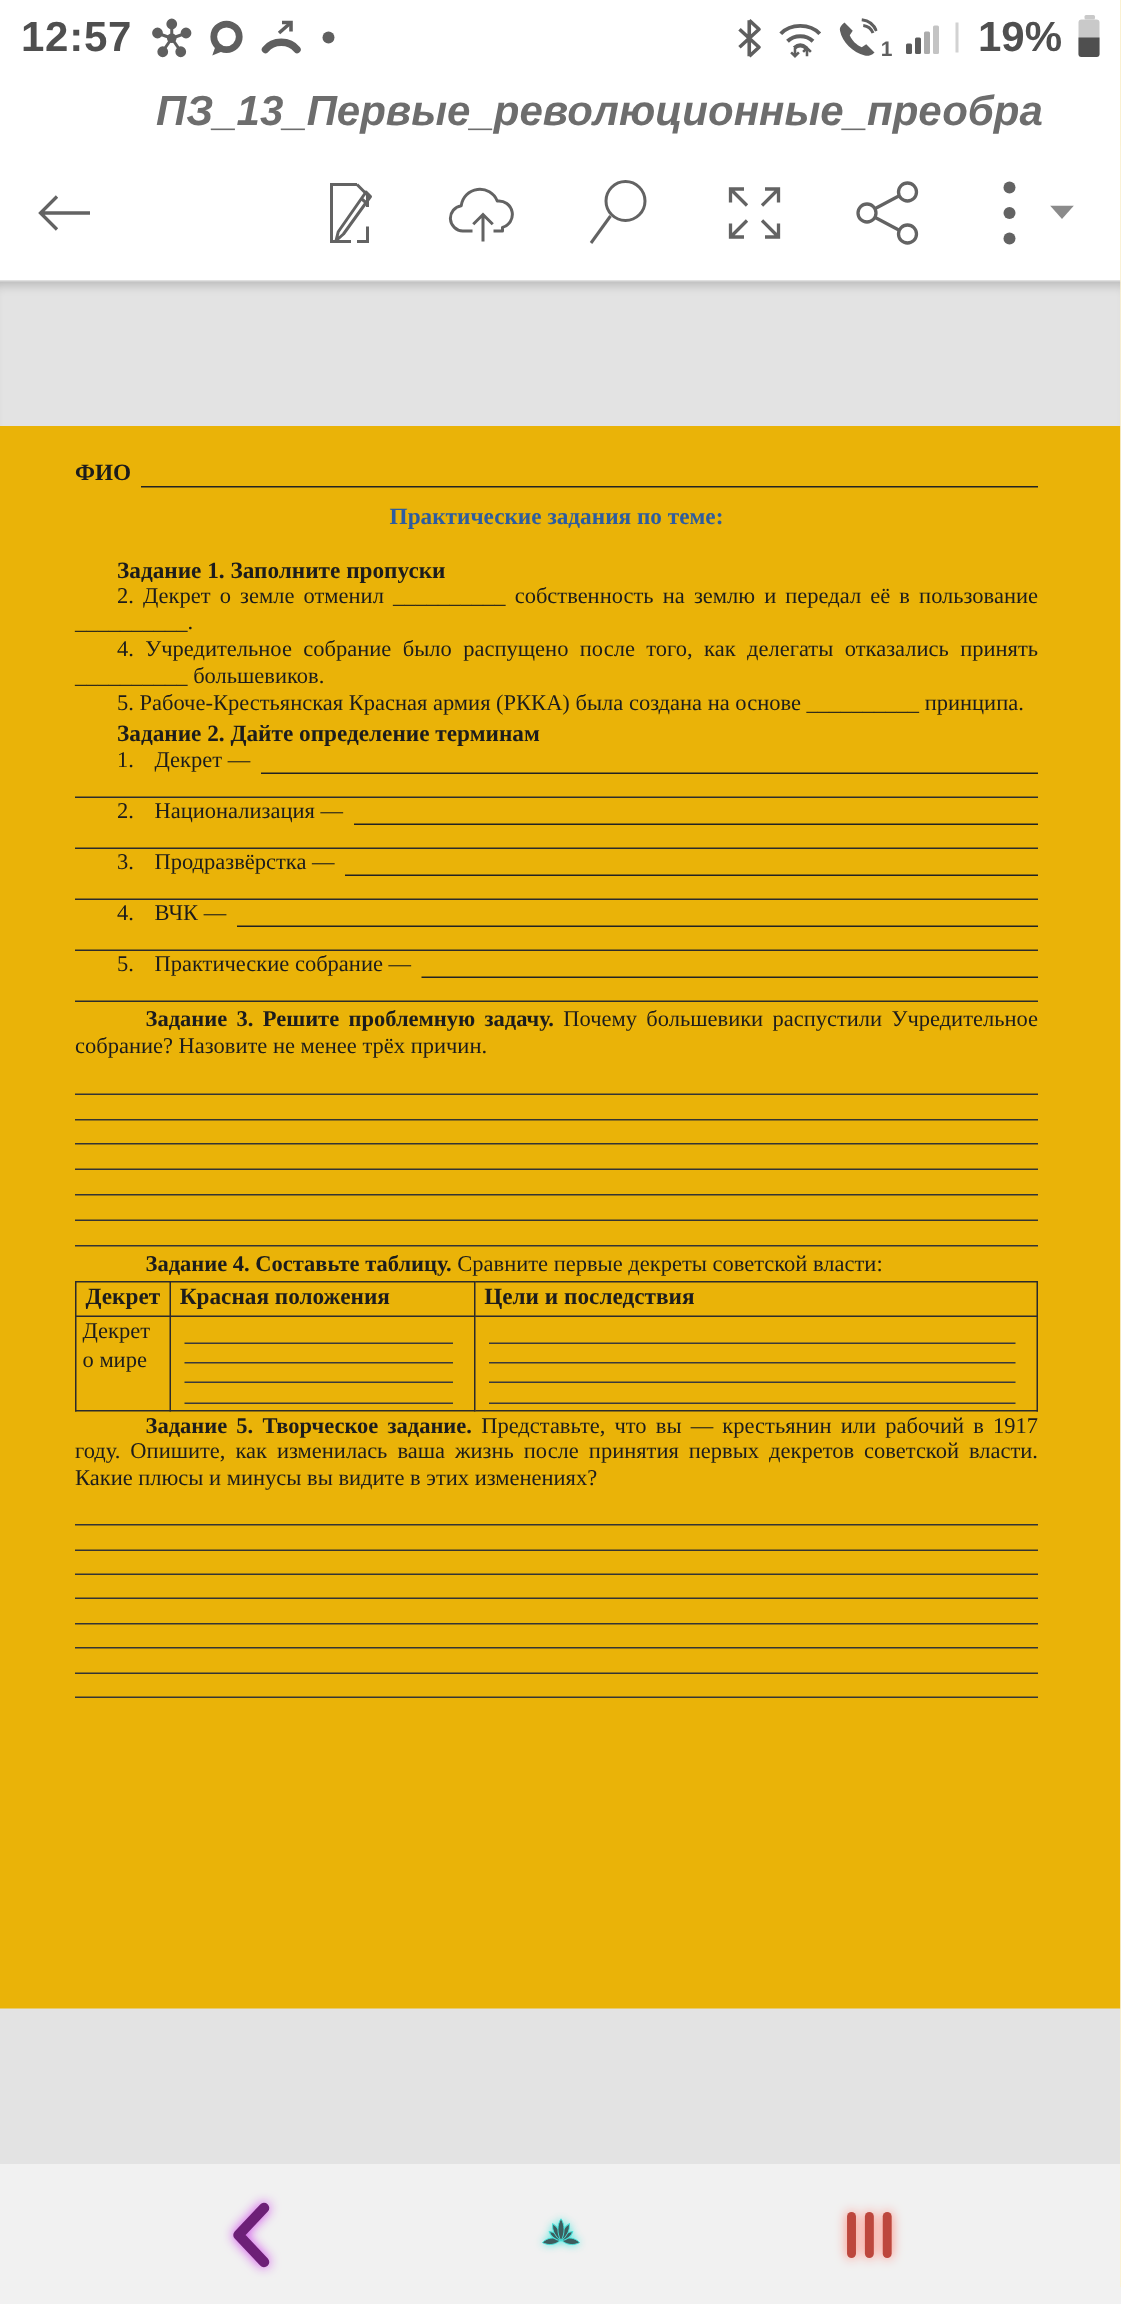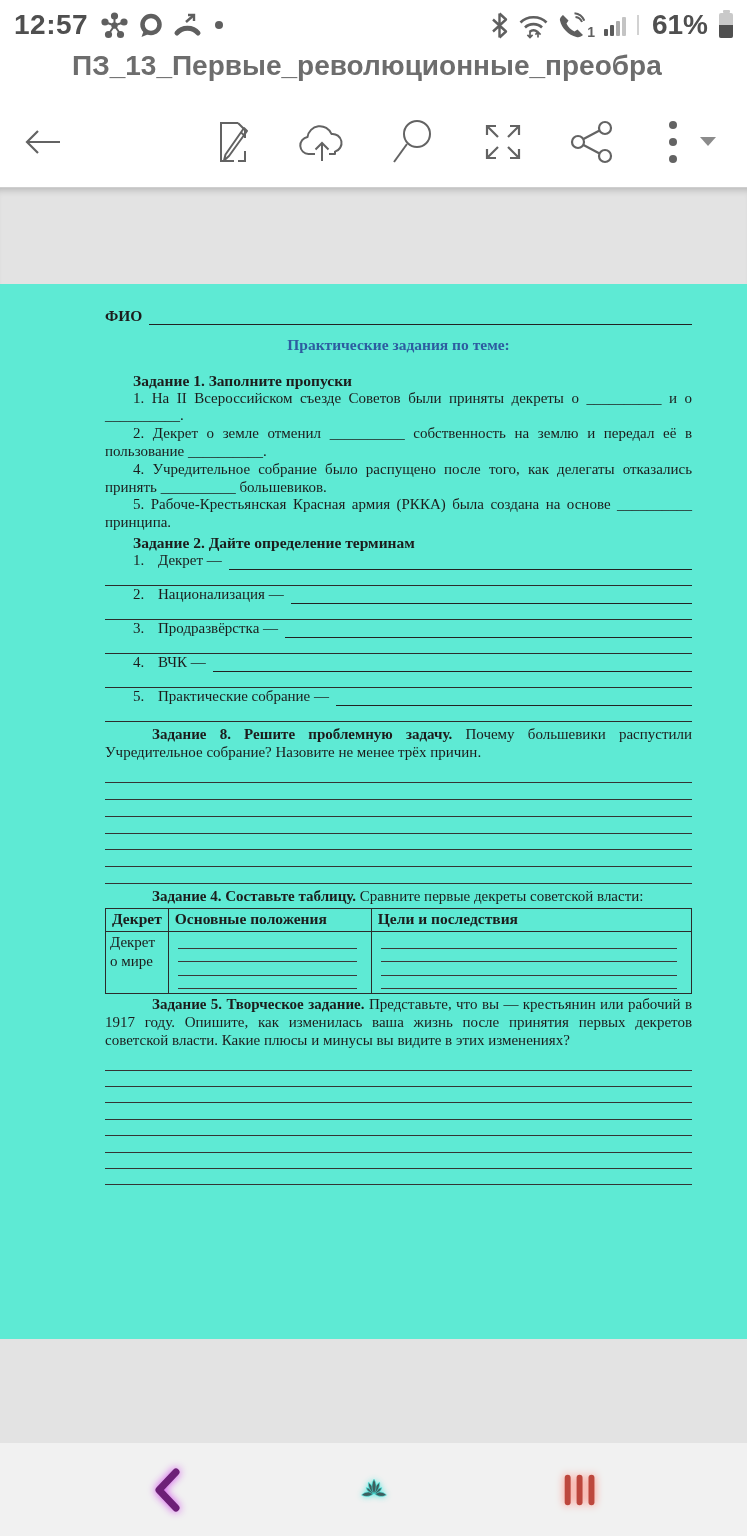--- a/index.html
+++ b/index.html
@@ -20,33 +20,33 @@
   .sig i:nth-child(3){height:15px;background:#ababab;}
   .sig i:nth-child(4){height:19px;background:#c4c4c4;}
   .sb-div{width:2px;height:20px;background:#d2d2d2;margin:0 2px;}
   .battery{position:relative;width:14px;height:25px;background:#c9c9c9;border-radius:2px;margin-left:2px;}
   .battery:before{content:"";position:absolute;top:-3px;left:3.5px;width:7px;height:3px;background:#c9c9c9;border-radius:1px;}
   .battery .fill{position:absolute;left:0;right:0;bottom:0;height:52%;background:#4f4f4f;border-radius:0 0 2px 2px;}
   .wc-one{font-size:14px;font-weight:bold;color:#5f5f5f;margin-left:-7px;align-self:flex-end;padding-bottom:1px;}
 
   
   .doc-title-bar{position:absolute;top:50px;left:0;right:0;height:47px;overflow:hidden;white-space:nowrap;
-                 padding-left:72px;box-sizing:border-box;display:flex;align-items:flex-start;}
+                 padding-left:104px;box-sizing:border-box;display:flex;align-items:center;font-style:italic;}
   .doc-title-bar span{font-size:28px;font-weight:bold;color:#6d6d6d;}
 
   
   .toolbar{position:absolute;top:97px;left:0;right:0;height:90px;background:#fff;}
   .tb-btn{position:absolute;top:50%;transform:translateY(-50%);cursor:pointer;line-height:0;}
   .tb-caret{position:absolute;top:50%;transform:translateY(-50%);line-height:0;}
 
   
   .viewer{position:absolute;top:187px;left:0;right:0;height:1256px;background:#e3e3e3;}
   .gap-top{height:96px;border-top:1px solid #cfcfcf;box-shadow:inset 0 7px 7px -5px rgba(0,0,0,.20);}
-  .page{height:1055px;background:#5eead4;box-sizing:border-box;overflow:hidden;
-        padding:22px 55px 0 105px;font-family:"Liberation Serif",serif;font-size:15px;
+  .page{height:1055px;background:#eab308;box-sizing:border-box;overflow:hidden;
+        padding:22px 55px 0 50px;font-family:"Liberation Serif",serif;font-size:15px;
         line-height:17.8px;color:#1c1c1c;}
   .gap-bottom{height:105px;}
 
   
   .fio-row{display:flex;align-items:flex-end;height:19px;margin-bottom:11px;}
   .fio-label{font-weight:bold;font-size:15.5px;}
   .fio-line{flex:1;border-bottom:1.8px solid #222;margin-left:7px;}
   .doc-head{color:#2d5da0;font-weight:bold;text-align:center;font-size:15.5px;}
   .task-head{font-weight:bold;text-indent:28px;margin-top:8px;font-size:15.5px;}
   .para{text-align:justify;text-indent:28px;margin:0;}
@@ -140,21 +140,21 @@
         </svg>
       </span>
       <span class="wc-one">1</span>
       <span class="sig">
           <i></i>
           <i></i>
           <i></i>
           <i></i>
         </span>
       <span class="sb-div"></span>
-      <span class="sb-pct">61%</span>
+      <span class="sb-pct">19%</span>
       <span class="battery">
           <span class="fill"></span>
         </span>
     </div>
   </div>
 
   <div class="doc-title-bar">
     <span>ПЗ_13_Первые_революционные_преобра</span>
   </div>
 
@@ -227,21 +227,20 @@
     <div class="page">
 
       <div class="fio-row">
         <span class="fio-label">ФИО</span>
         <span class="fio-line"></span>
       </div>
 
       <div class="doc-head">Практические задания по теме:</div>
 
       <div class="task-head" style="margin-top:18px">Задание 1. Заполните пропуски</div>
-      <p class="para">1. На II Всероссийском съезде Советов были приняты декреты о __________ и о __________.</p>
       <p class="para">2. Декрет о земле отменил __________ собственность на землю и передал её в пользование __________.</p>
       <p class="para">4. Учредительное собрание было распущено после того, как делегаты отказались принять __________ большевиков.</p>
       <p class="para">5. Рабоче-Крестьянская Красная армия (РККА) была создана на основе __________ принципа.</p>
 
       <div class="task-head" style="margin-top:2px">Задание 2. Дайте определение терминам</div>
 
       <div class="term-item">
         <div class="term-row">
           <span class="term-num">1.</span>
           <span class="term-label">Декрет —</span>
@@ -276,21 +275,21 @@
       <div class="term-item">
         <div class="term-row">
           <span class="term-num">5.</span>
           <span class="term-label">Практические собрание —</span>
           <span class="term-fill"></span>
         </div>
         <div class="term-under"></div>
       </div>
 
       <p class="para wide-indent" style="margin-top:4px">
-        <span class="lead">Задание 8. Решите проблемную задачу.</span>
+        <span class="lead">Задание 3. Решите проблемную задачу.</span>
         <span>Почему большевики распустили Учредительное собрание? Назовите не менее трёх причин.</span>
       </p>
       <div class="rules">
         <div class="rule"></div>
       <div class="rule"></div>
           <div class="rule"></div>
           <div class="rule"></div>
           <div class="rule"></div>
           <div class="rule"></div>
           <div class="rule"></div>
@@ -302,21 +301,21 @@
       </p>
       <table class="cmp-table">
         <colgroup>
             <col style="width:62px">
             <col style="width:203px">
             <col>
           </colgroup>
         <tbody>
             <tr>
           <th>Декрет</th>
-          <th>Основные положения</th>
+          <th>Красная положения</th>
           <th>Цели и последствия</th>
         </tr>
         <tr>
           <td class="cell-label">Декрет о мире</td>
           <td class="cell-lines">
             <div class="rule"></div>
           <div class="rule"></div>
                 <div class="rule"></div>
                 <div class="rule"></div>
               </td>

